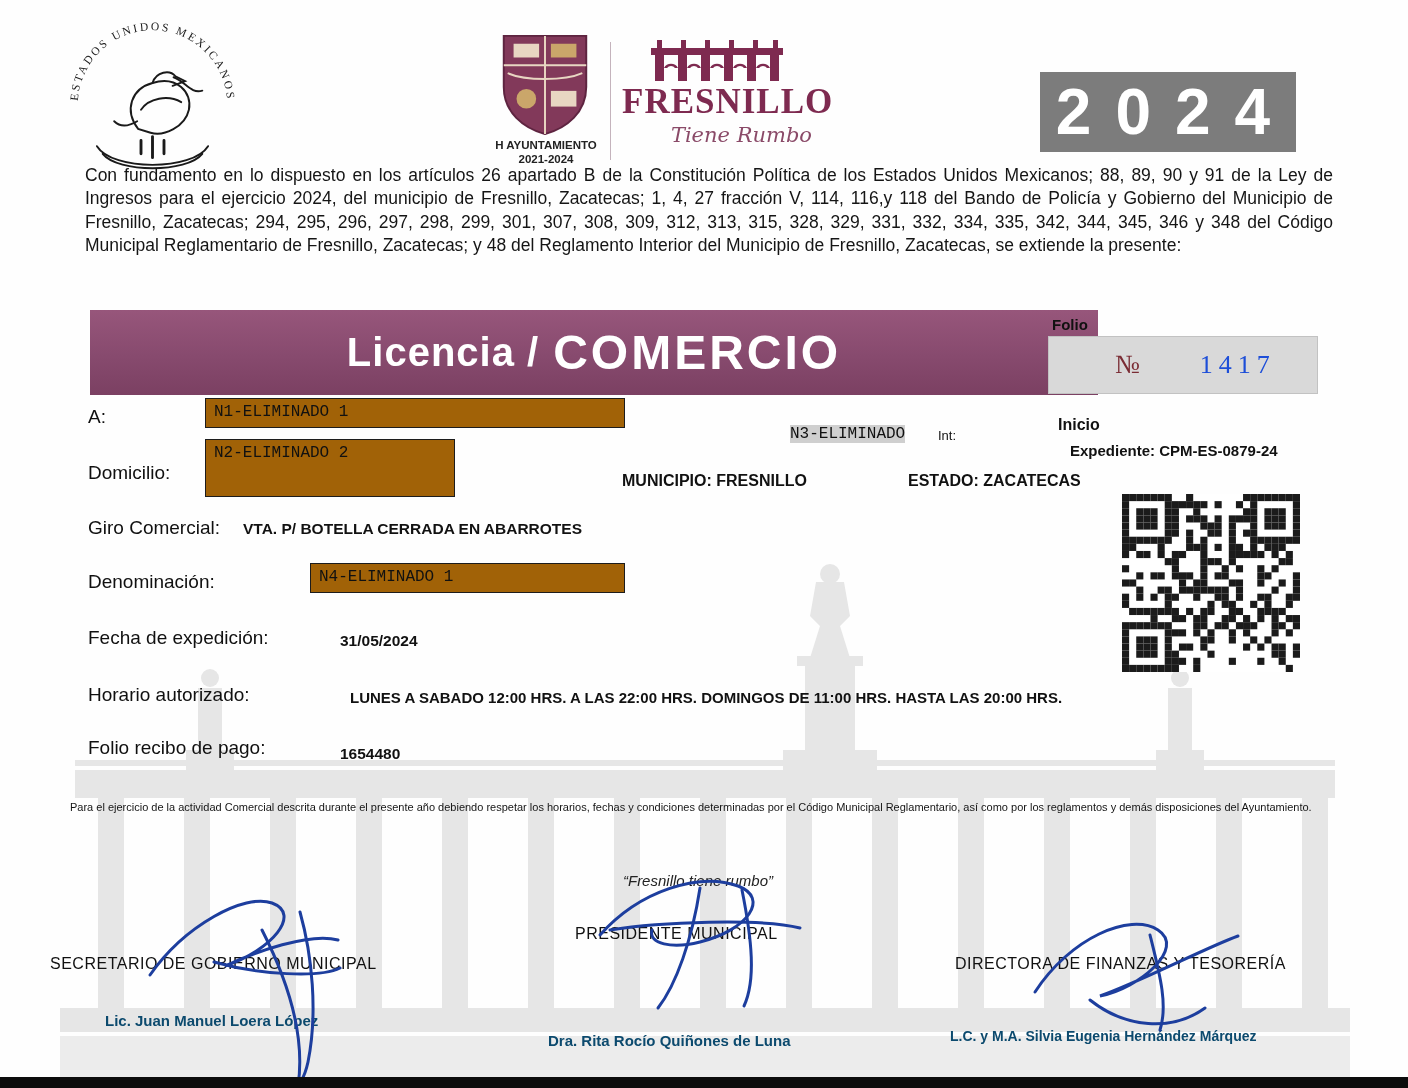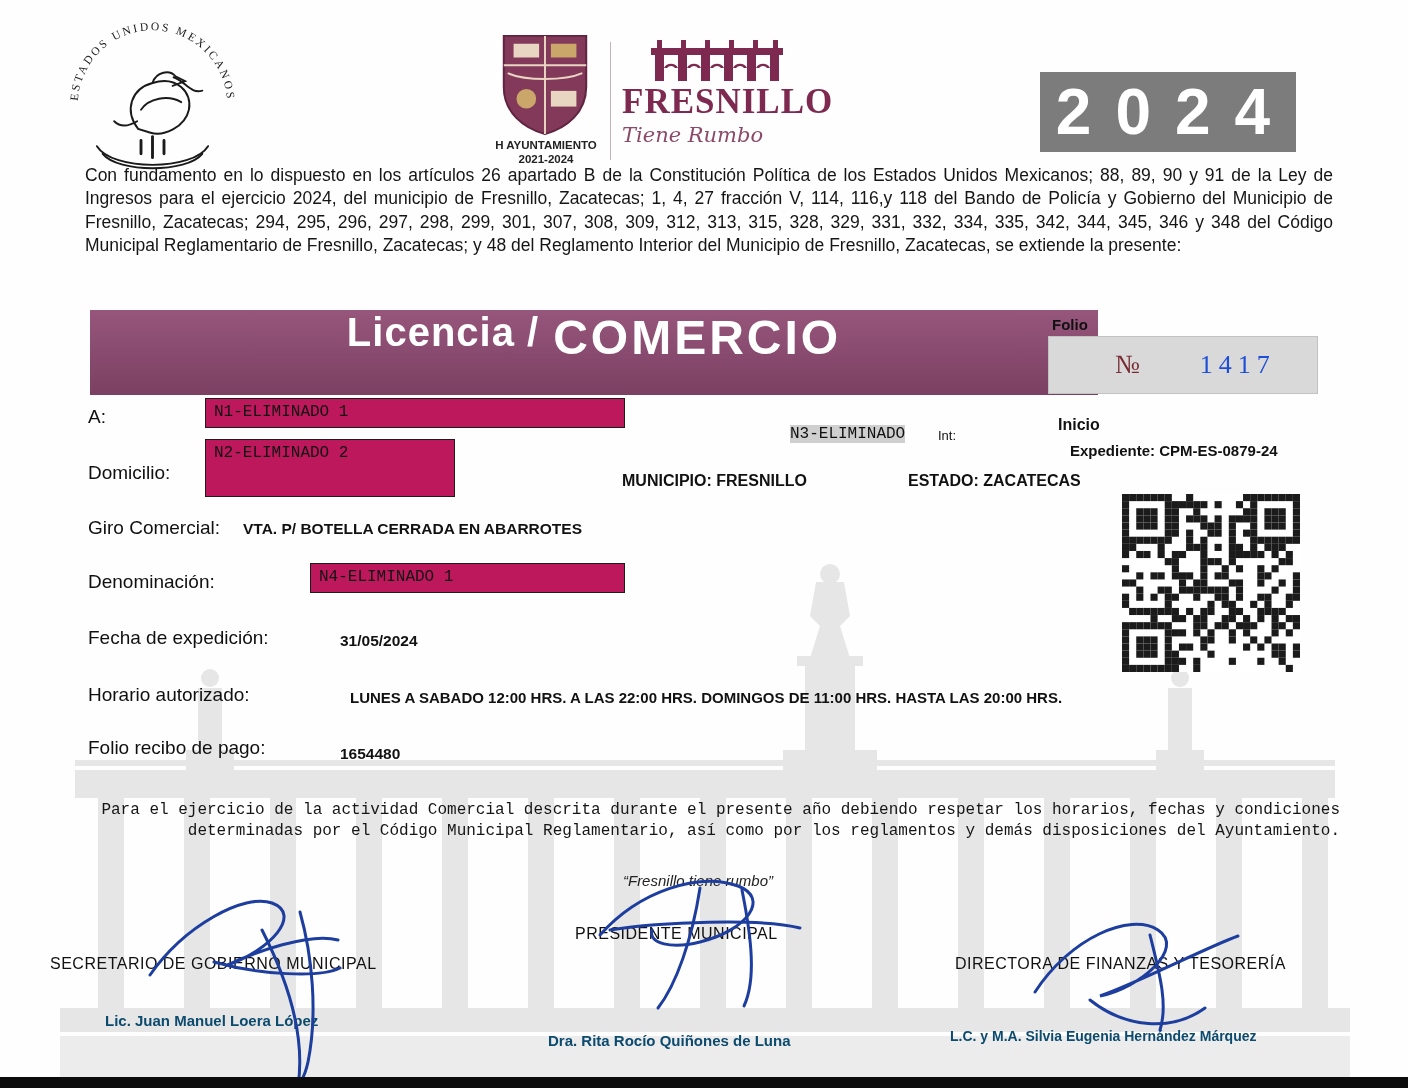--- a/index.html
+++ b/index.html
@@ -8,43 +8,43 @@
     background:#fefefe;overflow:hidden;
     font-family:"Liberation Sans",sans-serif;color:#111;
   }
   .abs{position:absolute;}
   svg{display:block;}
   
   .coat{left:55px;top:14px;width:195px;height:182px;}
   .shield{left:492px;top:30px;width:106px;height:108px;}
   .shield-caption{left:462px;top:138px;width:168px;text-align:center;font-size:11.5px;font-weight:bold;line-height:1.25;color:#222;}
   .logo-divider{left:610px;top:42px;width:1px;height:118px;background:#c4b3bc;}
-  .city-logo{left:622px;top:38px;width:190px;text-align:left;}
+  .city-logo{left:622px;top:38px;width:190px;text-align:right;}
   .city-logo .aq{margin:0 auto;}
   .city-word{font-family:"Liberation Serif",serif;font-weight:bold;font-size:35px;color:#7e2a50;letter-spacing:1px;line-height:1.05;}
   .city-slogan{font-family:"DejaVu Serif",serif;font-style:italic;font-size:21px;color:#8a4a68;margin-top:2px;}
   .year-box{left:1040px;top:72px;width:256px;height:80px;background:#7c7c7c;color:#fff;
     font-weight:bold;font-size:64px;letter-spacing:24px;text-align:center;line-height:80px;padding-left:14px;box-sizing:border-box;}
   
   .legal{left:85px;top:164px;width:1248px;font-size:17.5px;line-height:1.33;text-align:justify;color:#151515;}
   
   .banner{left:90px;top:310px;width:1008px;height:85px;
     background:linear-gradient(180deg,#97567b 0%,#874a6e 55%,#7b4062 100%);
-    display:flex;align-items:flex-start;justify-content:center;gap:14px;color:#fff;}
+    display:flex;align-items:center;justify-content:center;gap:14px;color:#fff;}
   .banner .b1{font-size:40px;font-weight:600;letter-spacing:1px;}
   .banner .b2{font-size:48px;font-weight:800;letter-spacing:3px;}
   
   .folio-label{left:1052px;top:316px;font-size:15px;font-weight:bold;}
   .folio-box{left:1048px;top:336px;width:268px;height:56px;background:#d9d9d9;border:1px solid #c2c2c2;
     display:flex;align-items:center;}
   .folio-no{font-family:"Liberation Serif",serif;font-size:26px;color:#7a2c34;margin-left:66px;}
   .folio-num{font-family:Liberation Serif, serif;font-size:26px;color:#1d4ed8;letter-spacing:6px;margin-left:60px;}
   
   .lbl{font-size:19px;color:#101010;}
-  .valbox{border:1.6px solid #1c1c1c;background:#be185d;box-sizing:border-box;
+  .valbox{border:1.6px solid #1c1c1c;background:#a16207;box-sizing:border-box;
     font-family:"Liberation Mono",monospace;font-size:16px;padding:4px 8px;}
   .mono{font-family:"Liberation Mono",monospace;font-size:16px;border-radius:6px;}
   .bold15{font-size:15.5px;font-weight:bold;}
   .a-label{left:88px;top:406px;}
   .a-box{left:205px;top:398px;width:420px;height:30px;}
   .dom-label{left:88px;top:462px;}
   .dom-box{left:205px;top:432px;width:250px;height:58px;margin-top:7px;}
   .n3{left:790px;top:425px;}
   .n3 .hl{background:#cfcfcf;}
   .int-label{left:938px;top:428px;font-size:13px;}
@@ -57,21 +57,21 @@
   .den-label{left:88px;top:571px;}
   .den-box{left:310px;top:563px;width:315px;height:30px;}
   .qr{left:1122px;top:494px;width:178px;height:178px;background:#fff;}
   .fecha-label{left:88px;top:627px;}
   .fecha-value{left:340px;top:632px;}
   .horario-label{left:88px;top:684px;}
   .horario-value{left:340px;top:689px;width:900px;font-size:15px;font-weight:bold;margin-left:10px;}
   .fpago-label{left:88px;top:737px;}
   .fpago-value{left:340px;top:745px;}
   
-  .closing{left:70px;top:800px;width:1270px;text-align:right;font-size:16px;line-height:1.3;color:#151515;font-family:Liberation Mono, monospace;}
+  .closing{left:70px;top:800px;width:1270px;text-align:left;font-size:11px;line-height:1.3;color:#151515;}
   .quote{left:588px;top:872px;width:220px;text-align:center;font-style:italic;font-size:15px;color:#222;}
   
   .sig-title{font-size:16px;letter-spacing:0.5px;color:#111;}
   .pres-title{left:575px;top:925px;}
   .secr-title{left:50px;top:955px;}
   .dir-title{left:955px;top:955px;}
   .sig-name{font-weight:bold;color:#0c4a6e;}
   .secr-name{left:105px;top:1012px;font-size:15px;}
   .pres-name{left:548px;top:1032px;font-size:15px;}
   .dir-name{left:950px;top:1028px;font-size:14px;}

